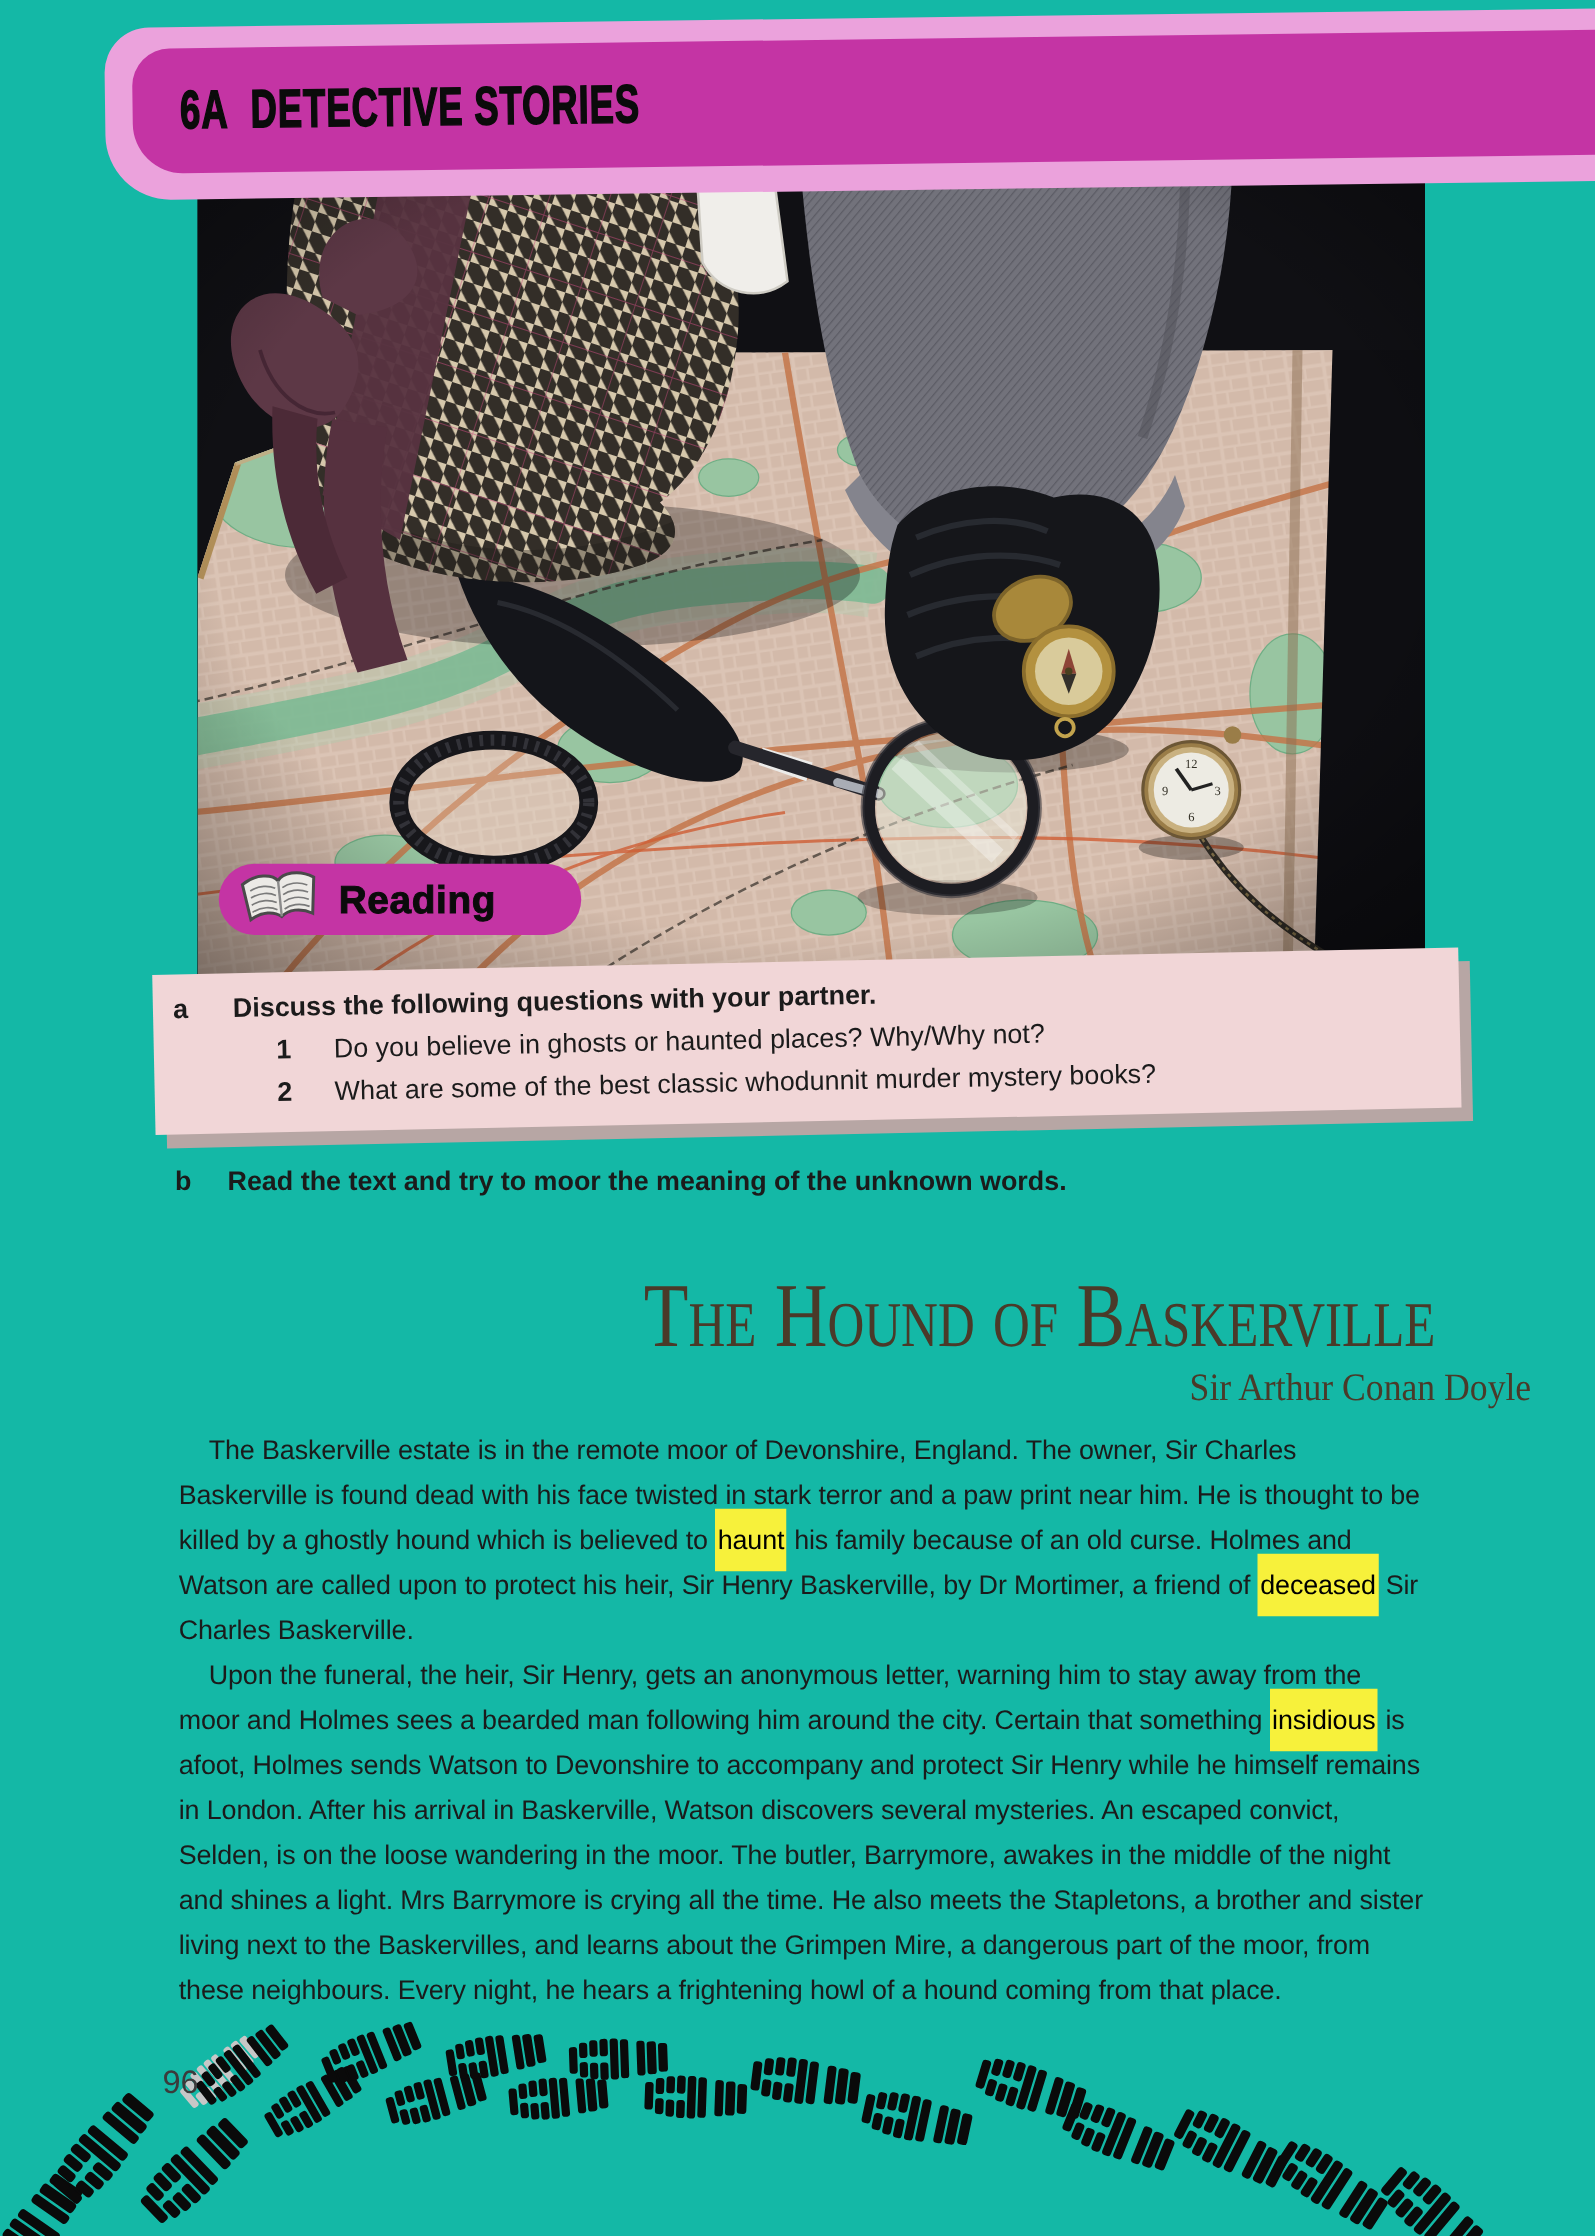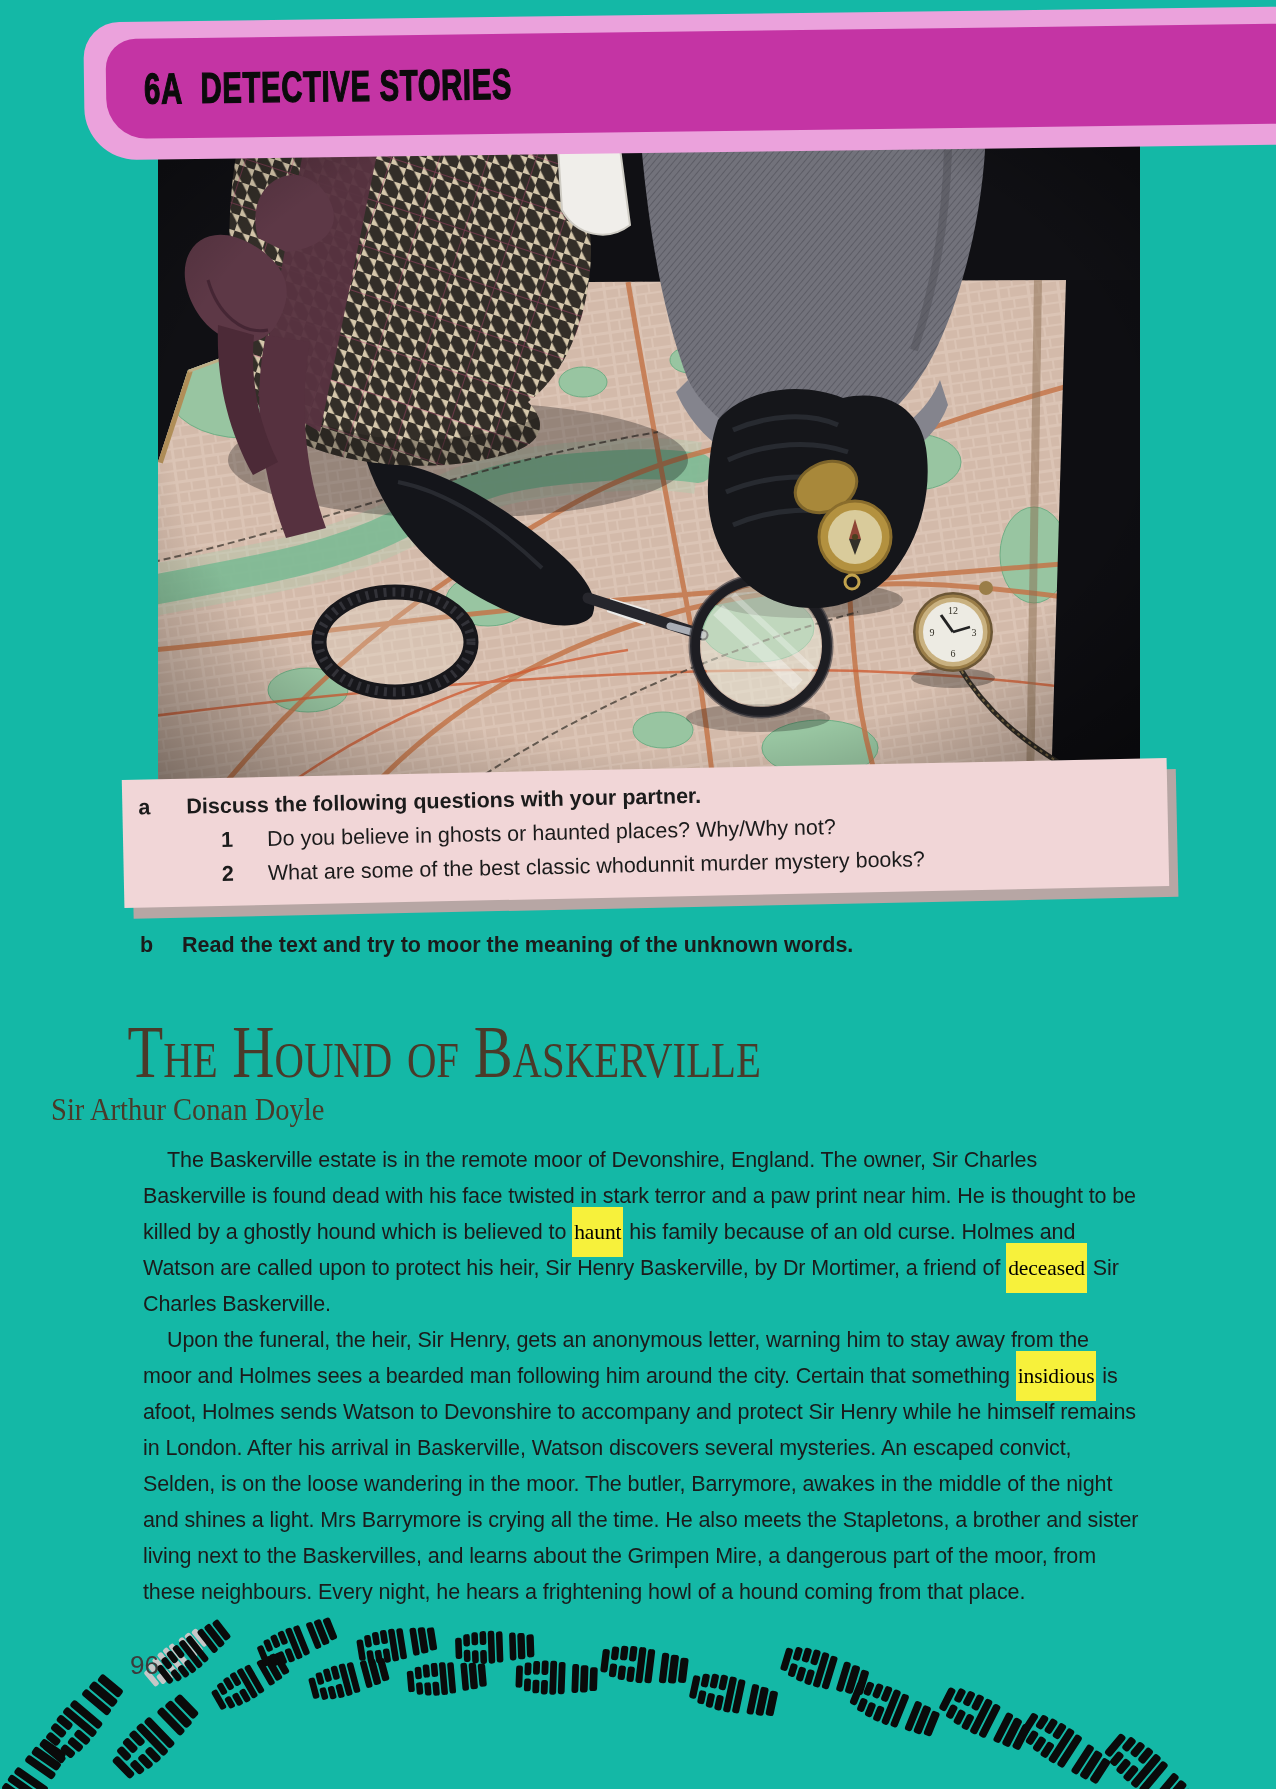--- a/index.html
+++ b/index.html
@@ -36,30 +36,30 @@
   .qrow.head{margin:15px 0 0 16px;font-weight:bold;}
   .qrow.item{margin:8px 0 0 98px;}
   .q-letter{width:48px;font-weight:bold;}
   .q-num{width:46px;font-weight:bold;}
 
   
   .exb{position:absolute;left:140px;top:933px;display:flex;font-size:21.5px;font-weight:bold;z-index:2;}
   .exb .q-letter{width:42px;}
 
   
-  .story-head{position:absolute;left:0;top:1016px;width:1276px;text-align:left;z-index:2;
+  .story-head{position:absolute;left:0;top:1016px;width:1276px;text-align:right;z-index:2;
     color:var(--title_brown,#4a3a29);font-family:"Liberation Serif",serif;}
   .story-title{font-size:73px;line-height:74px;font-variant:small-caps;
     transform:scaleX(0.8);transform-origin:center;white-space:nowrap;}
   .story-author{font-size:31px;line-height:40px;transform:scaleX(0.92);transform-origin:center;}
 
   
   .passage{position:absolute;left:143px;top:1142px;width:996px;z-index:2;}
   .passage p{margin:0;font-size:21.5px;line-height:36px;text-indent:24px;letter-spacing:-0.1px;}
-  .passage mark{background:var(--highlight_yellow,#f7f13b);padding:13px 2px;font-family:Liberation Serif, serif;}
+  .passage mark{background:var(--highlight_yellow,#f7f13b);padding:13px 2px;}
 
   
   .footprints{position:absolute;left:0;top:0;width:1276px;height:1789px;z-index:3;pointer-events:none;}
   .page-number{position:absolute;left:130px;top:1650px;font-size:26px;color:#3b3b3b;z-index:4;}
 </style>
 </head>
 <body>
 
 <div class="page">
 
@@ -233,20 +233,39 @@
 
   <div class="banner-outer">
     <div class="banner-inner">
       <div class="banner-text">
         <span>6A</span>
         <span>DETECTIVE STORIES</span>
       </div>
     </div>
   </div>
 
+  <div class="reading-pill">
+    <span class="book">
+      <svg width="62" height="44" viewBox="0 0 64 46">
+        <path d="M2,10 C14,2 28,4 32,10 C36,4 50,2 62,10 L58,40 C48,34 38,35 32,40 C26,35 16,34 6,40 Z" fill="#eceae6" stroke="#4a4a4a" stroke-width="2.5"></path>
+        <line x1="32" y1="10" x2="32" y2="40" stroke="#8a8a8a" stroke-width="2"></line>
+        <g stroke="#7a7a7a" stroke-width="1.4" fill="none">
+          <path d="M8,16 C16,12 24,13 29,16"></path>
+            <path d="M8,22 C16,18 24,19 29,22"></path>
+          <path d="M8,28 C16,24 24,25 29,28"></path>
+            <path d="M8,34 C16,30 24,31 29,34"></path>
+          <path d="M35,16 C40,13 48,12 56,16"></path>
+            <path d="M35,22 C40,19 48,18 56,22"></path>
+          <path d="M35,28 C40,25 48,24 56,28"></path>
+            <path d="M35,34 C40,31 48,30 56,34"></path>
+        </g>
+      </svg>
+    </span>
+    <span class="reading-label">Reading</span>
+  </div>
 
   <div class="questions-box">
     <div class="qrow head">
       <span class="q-letter">a</span>
       <span>Discuss the following questions with your partner.</span>
     </div>
     <div class="qrow item">
       <span class="q-num">1</span>
       <span>Do you believe in ghosts or haunted places? Why/Why not?</span>
     </div>

